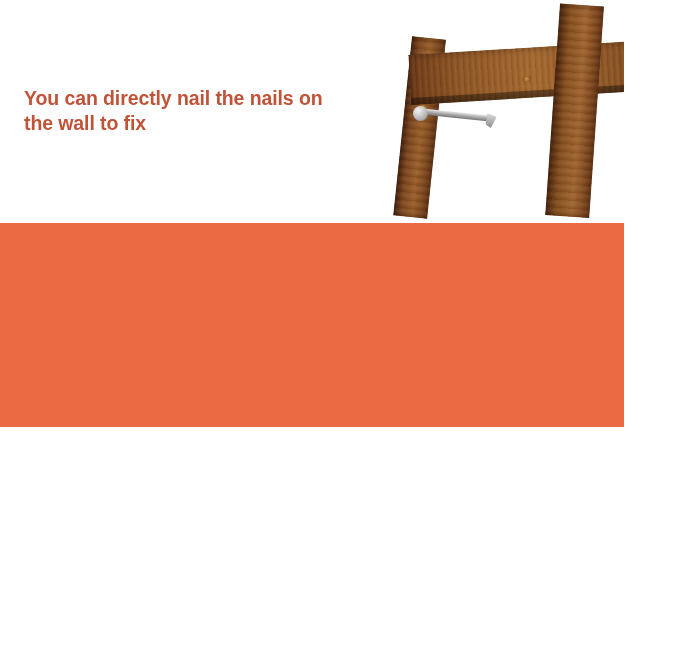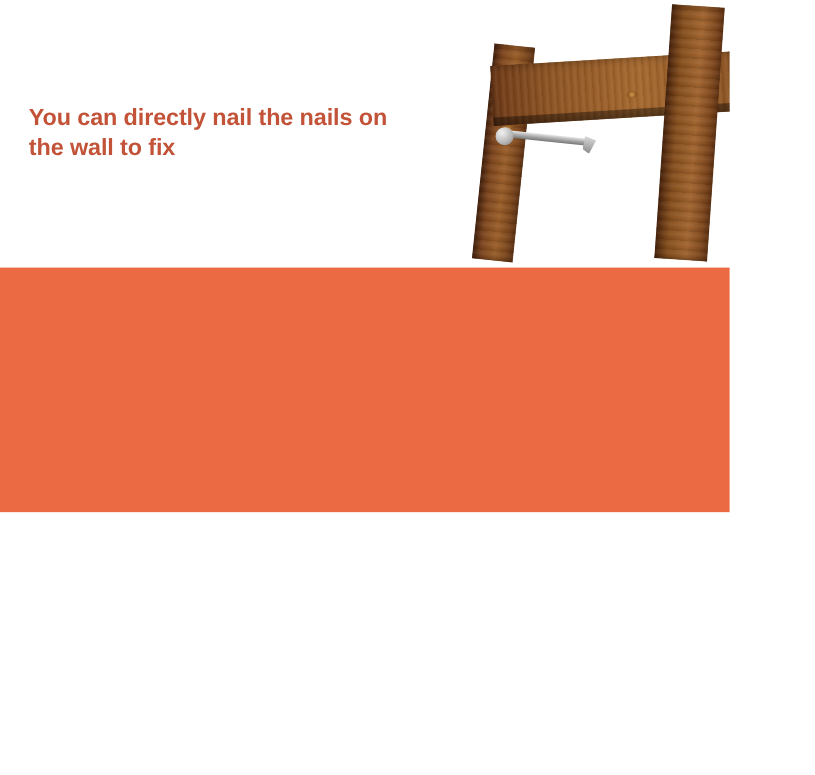--- a/index.html
+++ b/index.html
@@ -17,20 +17,21 @@
     background: #ffffff;
     overflow: hidden;
   }
 
   
   .section {
     position: absolute;
     left: 0;
     width: 608px;
     overflow: hidden;
+    padding-left: 16px;
   }
   .sec-top    { top: 0;   height: 223px; background: #ffffff; }
   .sec-band   { top: 223px; height: 204px; background: #EC6A43; }
   .sec-bottom { top: 427px; height: 219px; background: #ffffff; }
 
   .caption {
     position: absolute;
     font-weight: bold;
     line-height: 1.30;
     letter-spacing: -0.1px;

